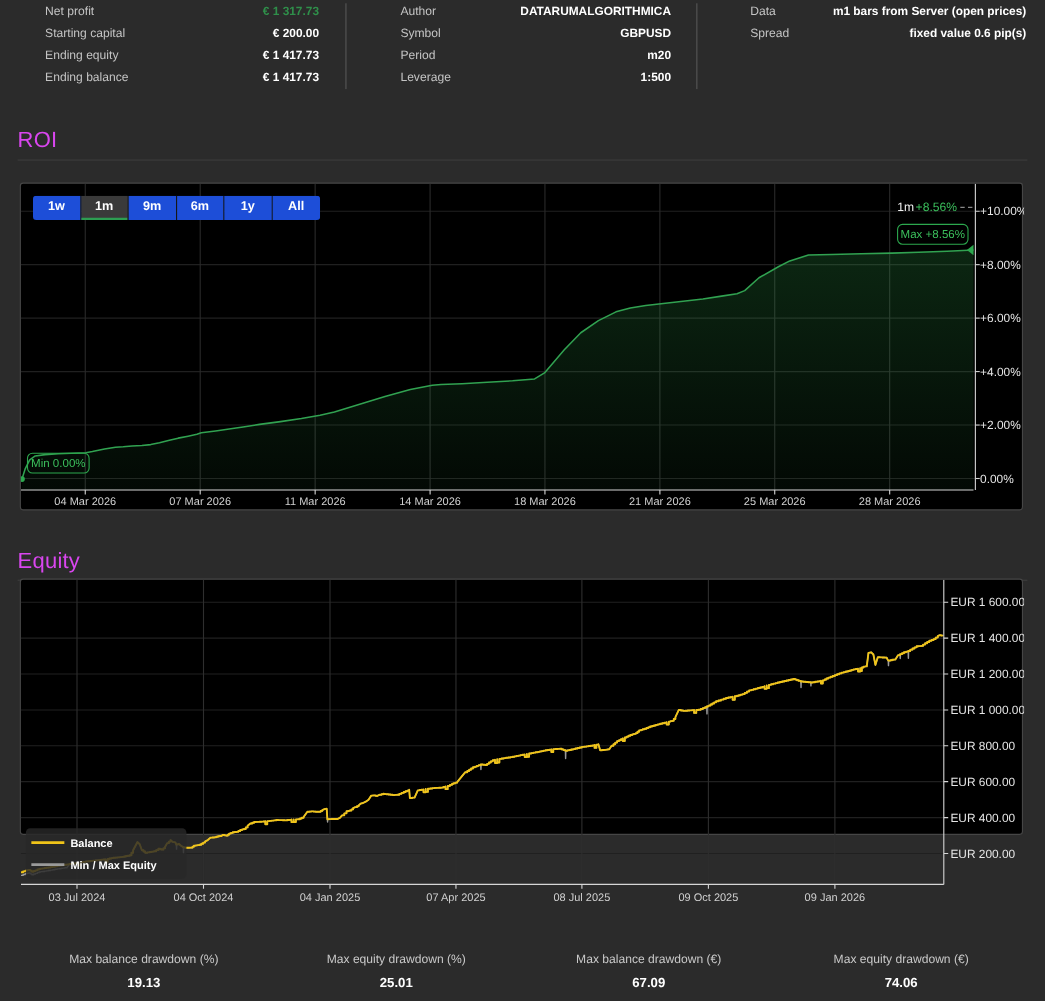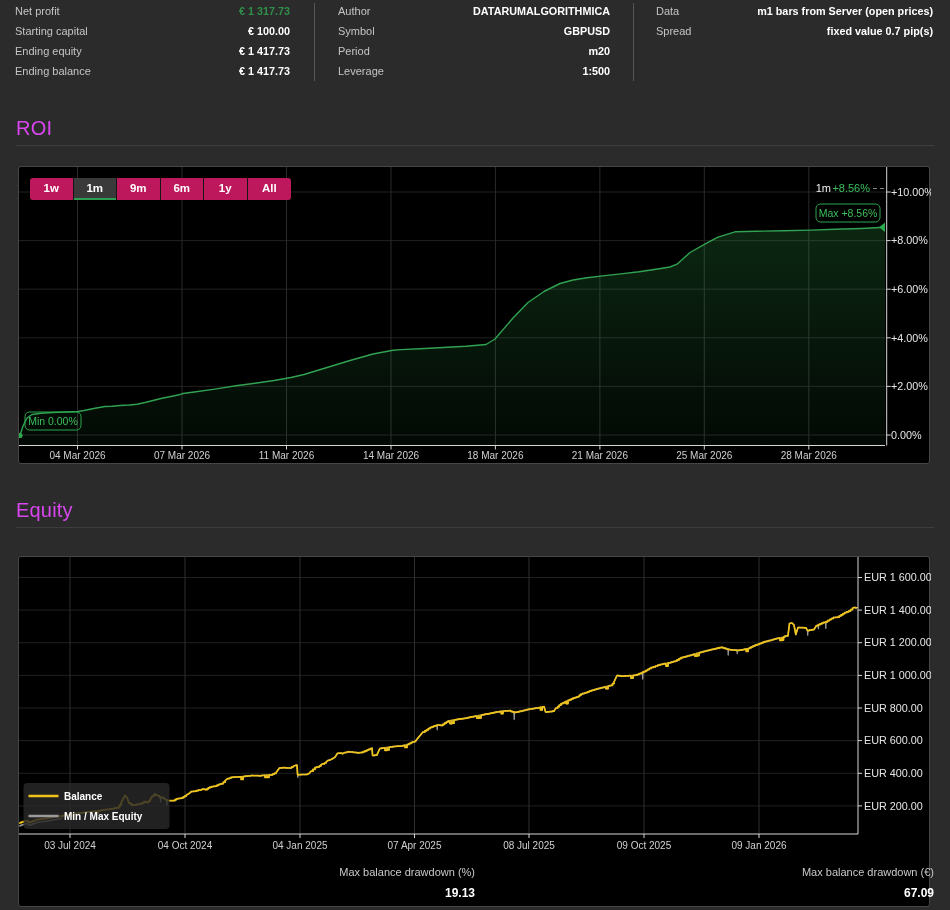--- a/index.html
+++ b/index.html
@@ -1,53 +1,53 @@
 <!DOCTYPE html>
 <html><head><meta charset="utf-8">
 <style>
 * { margin:0; padding:0; box-sizing:border-box; }
 html,body { width:950px; height:910px; background:#2b2b2b; font-family:"Liberation Sans", sans-serif; overflow:hidden; }
-.lab { position:absolute; font-size:11px; color:#c4c4c4; line-height:19px; white-space:nowrap; }
+.lab { position:absolute; font-size:11px; color:#c4c4c4; line-height:19px; white-space:nowrap;margin-left:26px; }
 .v { position:absolute; font-size:10.8px; font-weight:bold; color:#fff; line-height:19px; white-space:nowrap;margin-left:40px; }
 .v.green { color:#2f8f4a; }
 h2 { position:absolute; left:16px; font-size:20px; font-weight:400; color:#d946ef; letter-spacing:0.2px; }
 .hr { position:absolute; left:16px; width:918px; height:1px; background:#3d3d3d; }
 .chart { position:absolute; left:18px; width:912px; background:#000; border:1px solid #464646; border-radius:3px; }
 .btns { position:absolute; left:11px; top:11px; display:flex; border-radius:3px; overflow:hidden; }
-.btn { width:43.5px; height:21.5px; background:#be185d; color:#fff; font-size:11.5px; font-weight:bold; text-align:center; line-height:21px; border-right:1px solid #161616; }
+.btn { width:43.5px; height:21.5px; background:#1d4ed8; color:#fff; font-size:11.5px; font-weight:bold; text-align:center; line-height:21px; border-right:1px solid #161616; }
 .btn:last-child { border-right:none; }
 .btn.on { background:#3a3a3a; box-shadow:inset 0 -2px 0 #2d9e52; }
 .statrow { position:absolute; left:16px; top:866px; width:918px; display:flex; }
-.stat { flex:1; text-align:right; }
+.stat { flex:1; text-align:center; }
 .sl { font-size:11px; color:#c9c9c9; line-height:13px; }
 .sv { font-size:12px; color:#fff; font-weight:bold; margin-top:8px; line-height:13px; }
 .divider { position:absolute; top:3px; width:1px; height:78px; background:#575757; }
 </style></head>
 <body>
 <div style="position:absolute;left:0;top:0;width:950px;height:84px">
 <div class="lab" style="left:15px;top:2px">Net profit</div>
 <div class="v green" style="right:660px;top:2px">€ 1 317.73</div>
 <div class="lab" style="left:15px;top:22px">Starting capital</div>
-<div class="v" style="right:660px;top:22px">€ 100.00</div>
+<div class="v" style="right:660px;top:22px">€ 200.00</div>
 <div class="lab" style="left:15px;top:42px">Ending equity</div>
 <div class="v" style="right:660px;top:42px">€ 1 417.73</div>
 <div class="lab" style="left:15px;top:62px">Ending balance</div>
 <div class="v" style="right:660px;top:62px">€ 1 417.73</div>
 <div class="lab" style="left:338px;top:2px">Author</div>
 <div class="v" style="right:340px;top:2px">DATARUMALGORITHMICA</div>
 <div class="lab" style="left:338px;top:22px">Symbol</div>
 <div class="v" style="right:340px;top:22px">GBPUSD</div>
 <div class="lab" style="left:338px;top:42px">Period</div>
 <div class="v" style="right:340px;top:42px">m20</div>
 <div class="lab" style="left:338px;top:62px">Leverage</div>
 <div class="v" style="right:340px;top:62px">1:500</div>
 <div class="lab" style="left:656px;top:2px">Data</div>
 <div class="v" style="right:17px;top:2px">m1 bars from Server (open prices)</div>
 <div class="lab" style="left:656px;top:22px">Spread</div>
-<div class="v" style="right:17px;top:22px">fixed value 0.7 pip(s)</div>
+<div class="v" style="right:17px;top:22px">fixed value 0.6 pip(s)</div>
 <div class="divider" style="left:314px"></div>
 <div class="divider" style="left:633px"></div>
 </div>
 <h2 style="top:117px">ROI</h2>
 <div class="hr" style="top:145px"></div>
 <div class="chart" style="top:166px;height:298px">
 <svg width="912" height="298" viewBox="0 0 912 298" style="position:absolute;left:0;top:0">
 <defs>
         <linearGradient id="ga" x1="0" y1="0" x2="0" y2="1">
 <stop offset="0" stop-color="rgb(48,160,75)" stop-opacity="0.24"></stop>
@@ -114,21 +114,21 @@
 <div class="btn">1w</div>
       <div class="btn on">1m</div>
       <div class="btn">9m</div>
       <div class="btn">6m</div>
       <div class="btn">1y</div>
       <div class="btn">All</div>
 </div>
 </div>
 <h2 style="top:499px">Equity</h2>
 <div class="hr" style="top:527px"></div>
-<div class="chart" style="top:556px;height:351px">
+<div class="chart" style="top:526px;height:233px">
 <svg width="912" height="299" viewBox="0 0 912 299" style="position:absolute;left:0;top:0">
 <line x1="0" y1="20.5" x2="839.0" y2="20.5" stroke="#202020" stroke-width="1"></line>
       <line x1="0" y1="53.1" x2="839.0" y2="53.1" stroke="#202020" stroke-width="1"></line>
       <line x1="0" y1="85.7" x2="839.0" y2="85.7" stroke="#202020" stroke-width="1"></line>
       <line x1="0" y1="118.4" x2="839.0" y2="118.4" stroke="#202020" stroke-width="1"></line>
       <line x1="0" y1="151.0" x2="839.0" y2="151.0" stroke="#202020" stroke-width="1"></line>
       <line x1="0" y1="183.6" x2="839.0" y2="183.6" stroke="#202020" stroke-width="1"></line>
       <line x1="0" y1="216.3" x2="839.0" y2="216.3" stroke="#202020" stroke-width="1"></line>
       <line x1="0" y1="248.9" x2="839.0" y2="248.9" stroke="#202020" stroke-width="1"></line>
 <line x1="51" y1="0" x2="51" y2="277.0" stroke="#2e2e2e" stroke-width="1"></line>
@@ -180,15 +180,23 @@
 <text x="45" y="262.7" fill="#fff" font-size="10" font-weight="bold" font-family="Liberation Sans, sans-serif">Min / Max Equity</text>
 </g>
 </svg>
 </div>
 <div class="statrow">
     <div class="stat">
       <div class="sl">Max balance drawdown (%)</div>
       <div class="sv">19.13</div>
     </div>
     <div class="stat">
+      <div class="sl">Max equity drawdown (%)</div>
+      <div class="sv">25.01</div>
+    </div>
+    <div class="stat">
       <div class="sl">Max balance drawdown (€)</div>
       <div class="sv">67.09</div>
     </div>
+    <div class="stat">
+      <div class="sl">Max equity drawdown (€)</div>
+      <div class="sv">74.06</div>
+    </div>
   </div>
 </body></html>

